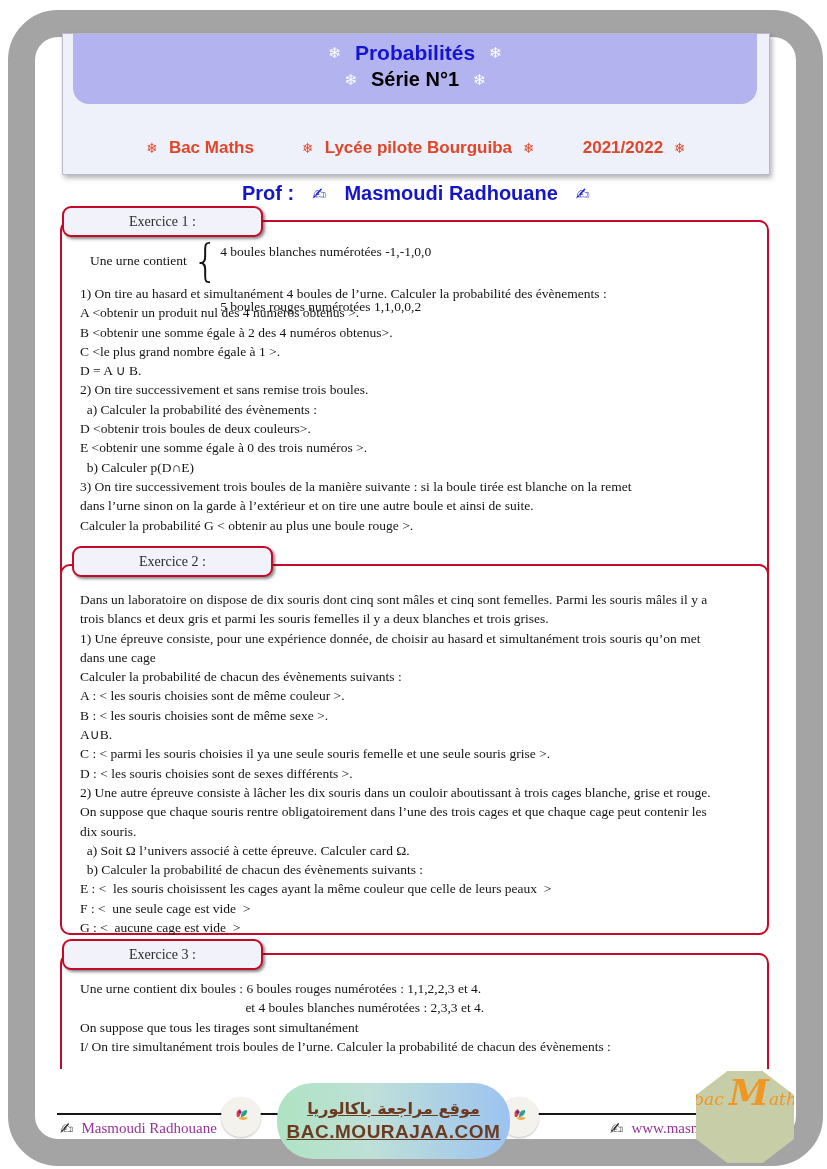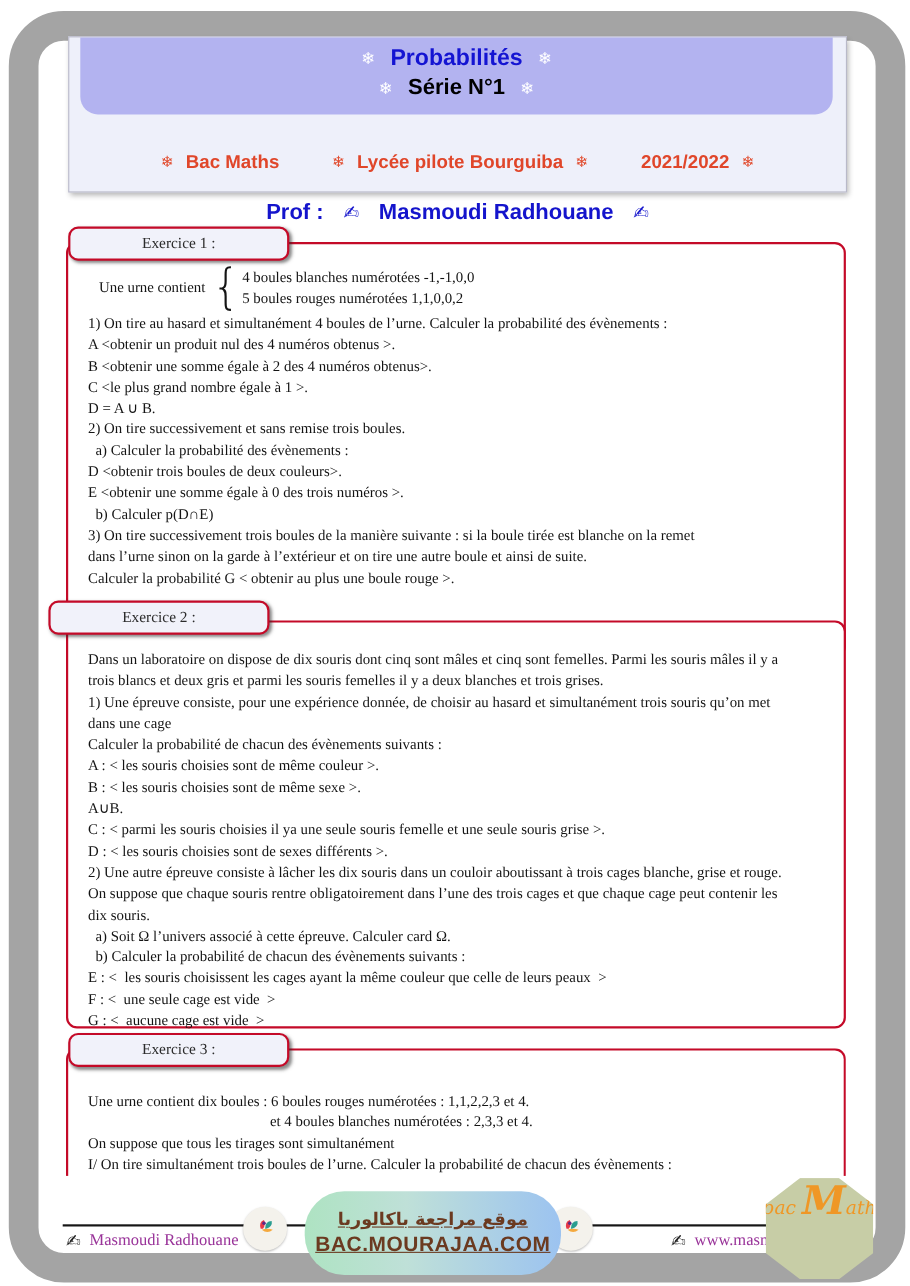--- a/index.html
+++ b/index.html
@@ -36,26 +36,26 @@
           font-size:14px;color:#2b2b2b;box-shadow:2px 2px 3px rgba(40,40,40,.55);}
   .ex-box{position:absolute;left:60px;width:709px;background:#ffffff;border:2.5px solid #c40a28;
           border-radius:10px;z-index:3;box-sizing:border-box;}
   .ex-lines{padding:0 0 0 18px;}
   .ex-line{white-space:pre-wrap;font-size:13.5px;line-height:19.3px;color:#141414;}
   .urn-block{display:flex;align-items:center;padding-left:28px;height:46px;}
   .urn-intro{font-size:13.5px;color:#141414;}
   .brace{font-family:"DejaVu Sans",sans-serif;font-size:40px;font-weight:200;color:#141414;
          margin:0 2px 0 6px;transform:scaleY(1.1);}
   .urn-options{display:flex;flex-direction:column;}
-  .urn-options div{font-size:13.5px;line-height:19px;color:#141414;}
+  .urn-options div{font-size:13.5px;line-height:19px;color:#141414;margin-top:36px;}
   #box1{top:220px;height:378px;padding-top:16px;}
   #tab1{left:62px;top:206px;}
   #box2{top:564px;height:371px;padding-top:24px;}
-  #tab2{left:44px;top:546px;}
-  #box3{top:953px;height:116px;padding-top:36px;border-bottom:none;border-radius:10px 10px 0 0;
+  #tab2{left:72px;top:546px;}
+  #box3{top:953px;height:116px;padding-top:24px;border-bottom:none;border-radius:10px 10px 0 0;
         overflow:hidden;}
   #tab3{left:62px;top:939px;}
   
   .footer-rule{position:absolute;left:57px;top:1113px;width:689px;height:2px;background:#161616;z-index:2;}
   .footer-text{position:absolute;top:1119px;display:flex;align-items:center;gap:8px;z-index:3;
                font-size:15px;color:#993399;}
   .footer-text.left{left:60px;}
   .footer-text.right{left:610px;}
   .circle-logo{position:absolute;top:1097px;width:40px;height:40px;border-radius:50%;background:#f4f2ec;
                z-index:4;box-shadow:0 1px 2px rgba(0,0,0,.25);display:flex;align-items:center;justify-content:center;}

